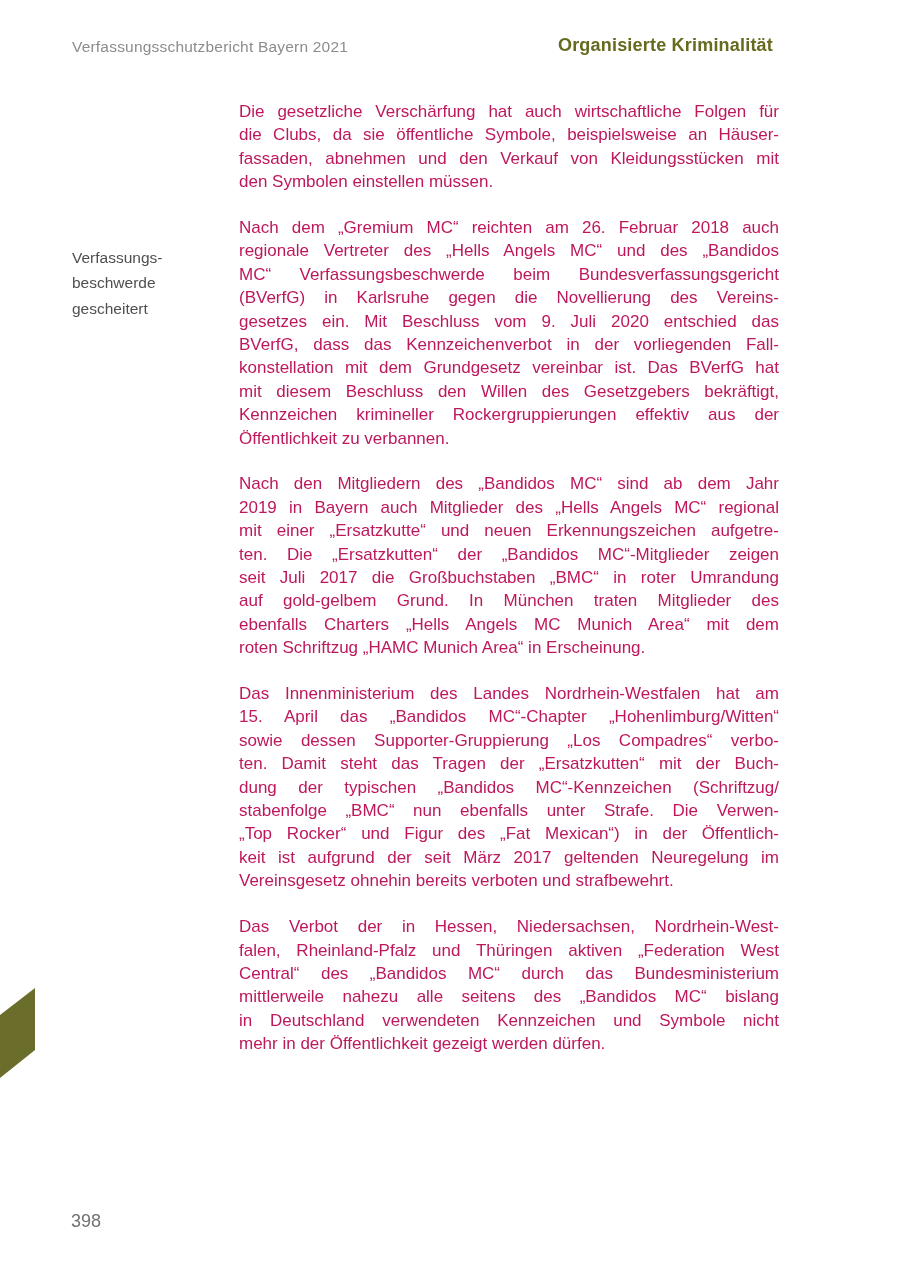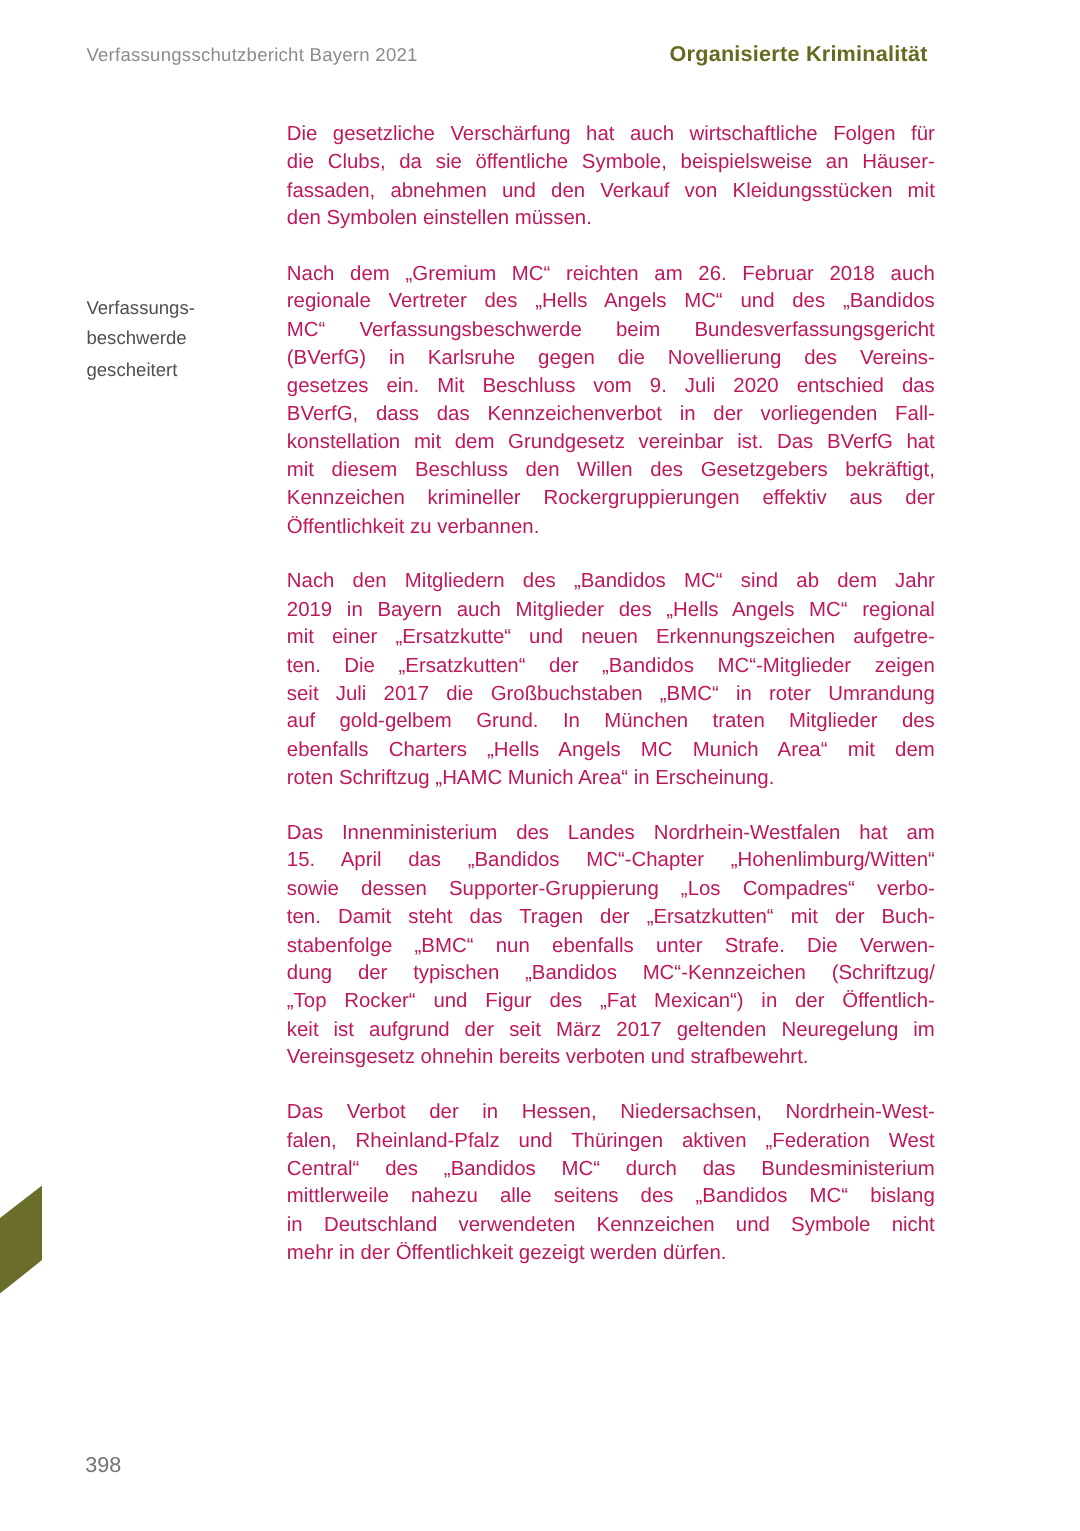--- a/index.html
+++ b/index.html
@@ -120,22 +120,22 @@
         <div class="line">seit Juli 2017 die Großbuchstaben „BMC“ in roter Umrandung</div>
         <div class="line">auf gold-gelbem Grund. In München traten Mitglieder des</div>
         <div class="line">ebenfalls Charters „Hells Angels MC Munich Area“ mit dem</div>
         <div class="line last">roten Schriftzug „HAMC Munich Area“ in Erscheinung.</div>
       </div>
       <div class="para">
         <div class="line">Das Innenministerium des Landes Nordrhein-Westfalen hat am</div>
         <div class="line">15. April das „Bandidos MC“-Chapter „Hohenlimburg/Witten“</div>
         <div class="line">sowie dessen Supporter-Gruppierung „Los Compadres“ verbo-</div>
         <div class="line">ten. Damit steht das Tragen der „Ersatzkutten“ mit der Buch-</div>
+        <div class="line">dung der typischen „Bandidos MC“-Kennzeichen (Schriftzug/</div>
         <div class="line">stabenfolge „BMC“ nun ebenfalls unter Strafe. Die Verwen-</div>
-        <div class="line">dung der typischen „Bandidos MC“-Kennzeichen (Schriftzug/</div>
         <div class="line">„Top Rocker“ und Figur des „Fat Mexican“) in der Öffentlich-</div>
         <div class="line">keit ist aufgrund der seit März 2017 geltenden Neuregelung im</div>
         <div class="line last">Vereinsgesetz ohnehin bereits verboten und strafbewehrt.</div>
       </div>
       <div class="para">
         <div class="line">Das Verbot der in Hessen, Niedersachsen, Nordrhein-West-</div>
         <div class="line">falen, Rheinland-Pfalz und Thüringen aktiven „Federation West</div>
         <div class="line">Central“ des „Bandidos MC“ durch das Bundesministerium</div>
         <div class="line">mittlerweile nahezu alle seitens des „Bandidos MC“ bislang</div>
         <div class="line">in Deutschland verwendeten Kennzeichen und Symbole nicht</div>

